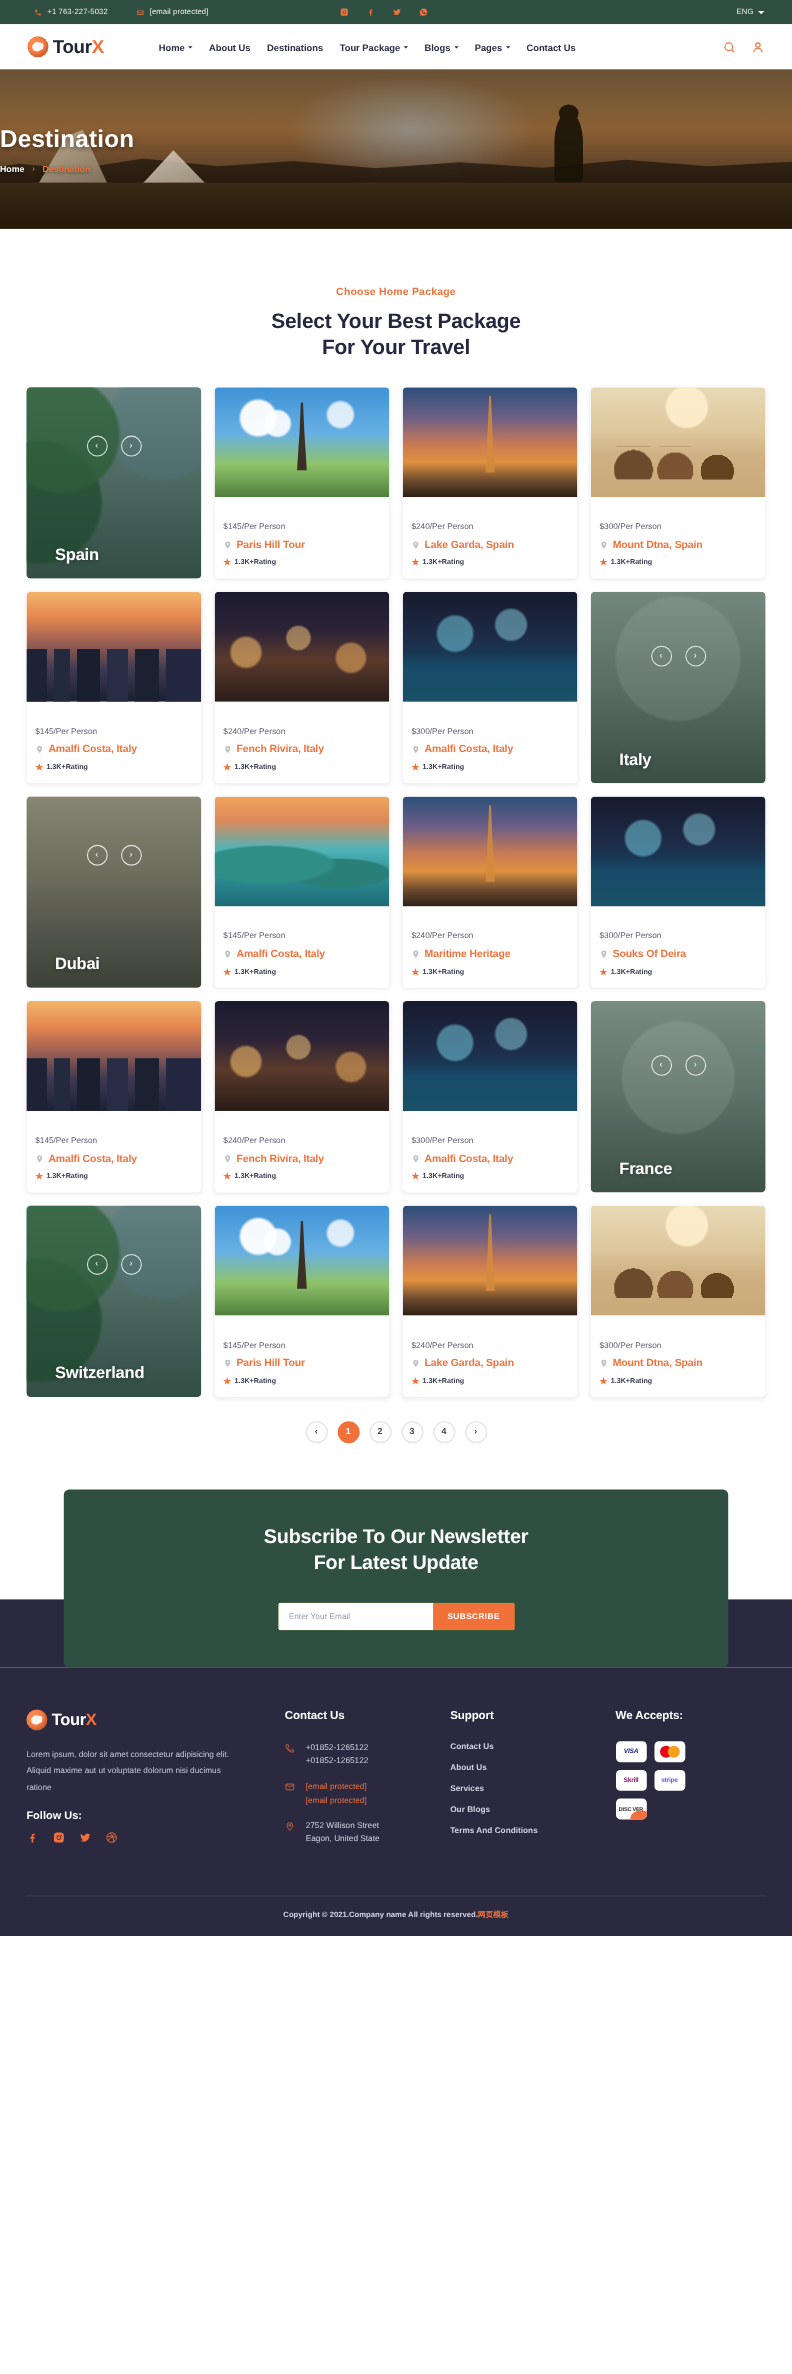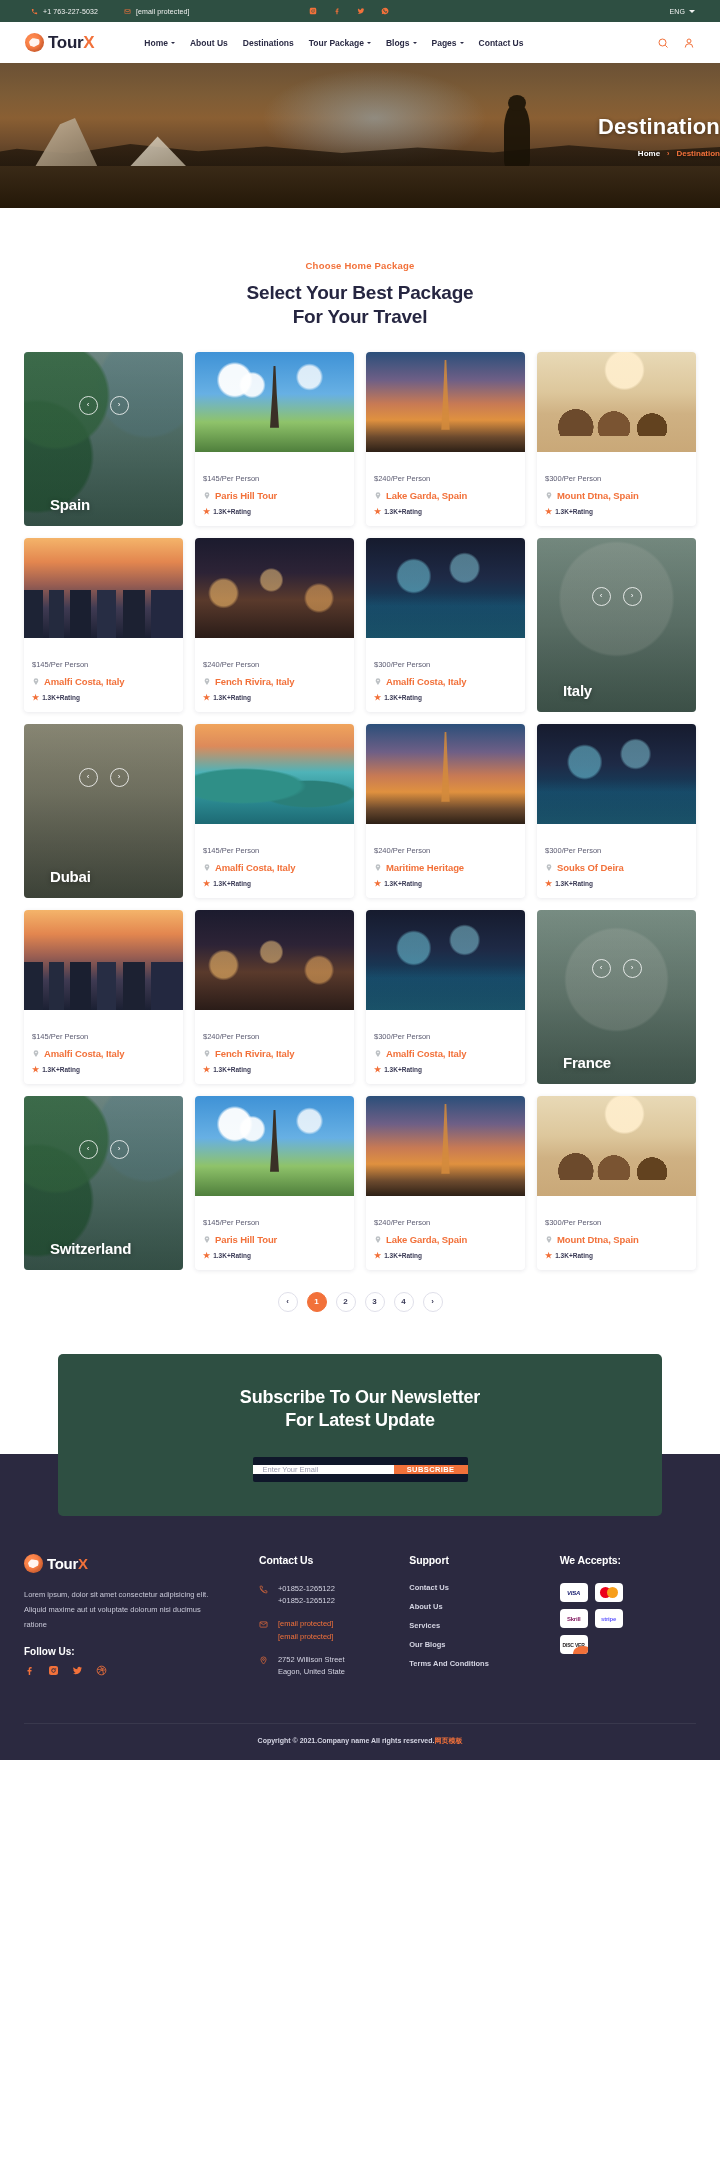--- a/index.html
+++ b/index.html
@@ -88,21 +88,21 @@
     clip-path:polygon(10% 100%,52% 4%,96% 100%);
     opacity:.85;
   }
   .hero-person{
     position:absolute;right:190px;bottom:40px;width:26px;height:64px;
     background:#191206;border-radius:40% 40% 12% 12%;opacity:.9;
   }
   .hero-person:before{
     content:"";position:absolute;left:4px;top:-9px;width:18px;height:16px;border-radius:50%;background:#191206;
   }
-  .hero-inner{position:absolute;left:0;right:0;top:0;bottom:0;display:flex;flex-direction:column;align-items:flex-end;justify-content:center;}
+  .hero-inner{position:absolute;left:0;right:0;top:0;bottom:0;display:flex;flex-direction:column;align-items:flex-start;justify-content:center;}
   .hero-title{color:#fff;font-size:22px;font-weight:700;letter-spacing:.2px;text-shadow:0 1px 4px rgba(0,0,0,.45);}
   .crumbs{display:flex;align-items:center;gap:7px;margin-top:9px;font-size:8px;font-weight:600;}
   .crumbs a{color:#fff;text-decoration:none;text-shadow:0 1px 3px rgba(0,0,0,.5);}
   .crumbs .sep{color:#f2713a;font-size:7px;}
   .crumbs .cur{color:#f2713a;text-shadow:0 1px 3px rgba(0,0,0,.5);}
 
   
   .sec-head{text-align:center;padding:52px 0 22px;}
   .sec-sub{color:#f2713a;font-size:9.5px;font-weight:700;letter-spacing:.2px;}
   .sec-title{
@@ -227,21 +227,21 @@
 
   
   .news-zone{position:relative;}
   .news-bg-bottom{position:absolute;left:0;right:0;bottom:0;height:62px;background:#2b2940;}
   .newsletter{
     position:relative;margin:0 58px;background:#2e4f42;border-radius:5px;
     padding:32px 20px 34px;text-align:center;
   }
   .news-title{color:#fff;font-size:18px;font-weight:700;line-height:1.32;letter-spacing:-.2px;}
   .news-form{
-    margin:24px auto 0;width:215px;height:25px;display:flex;overflow:hidden;border-radius:2px;background:#0f172a;align-items:center;
+    margin:24px auto 0;width:215px;height:25px;display:flex;overflow:hidden;border-radius:2px;background:#4d7c0f;
   }
   .news-form input{
     flex:1;border:0;outline:none;padding:0 10px;font-size:7.5px;color:#4a4a60;
     font-family:"Liberation Sans", sans-serif;
   }
   .news-form input::placeholder{color:#9a9aae;}
   .news-form button{
     border:0;background:#f2713a;color:#fff;font-size:7.5px;font-weight:700;
     padding:0 13px;letter-spacing:.4px;cursor:pointer;font-family:"Liberation Sans", sans-serif;
   }

